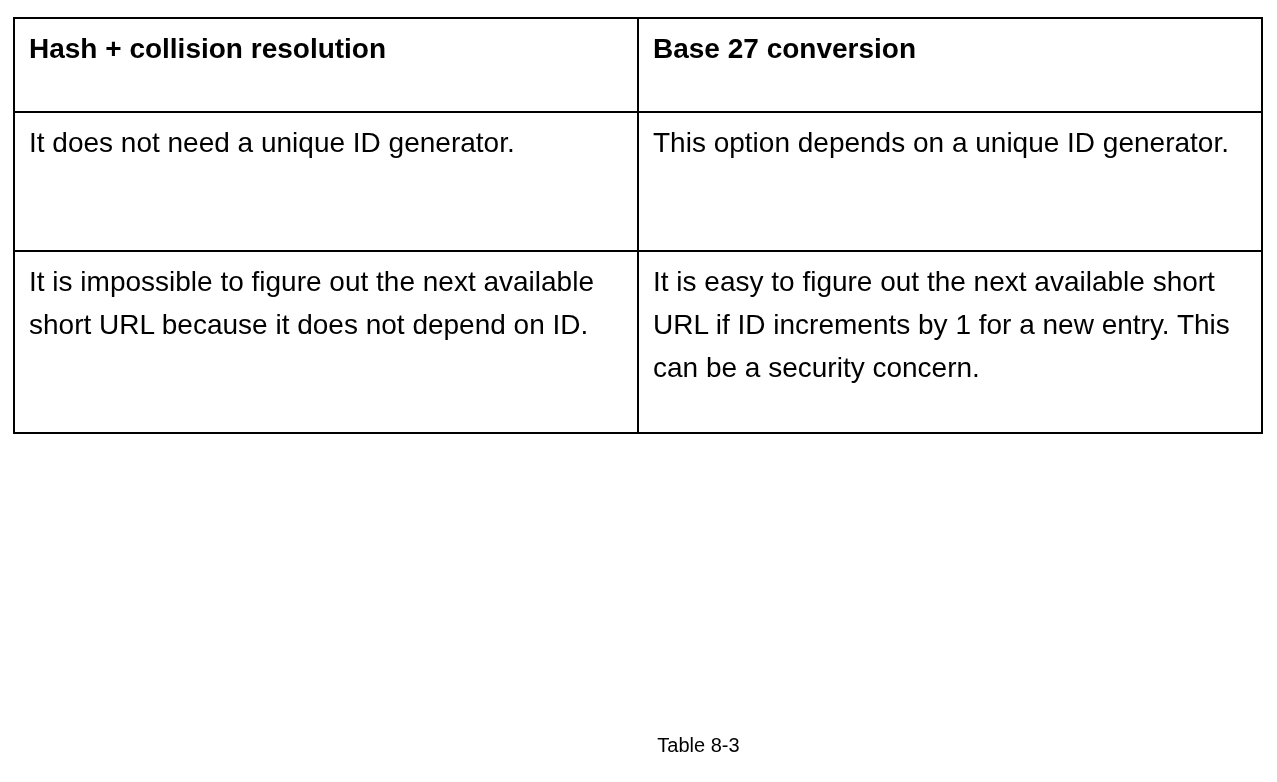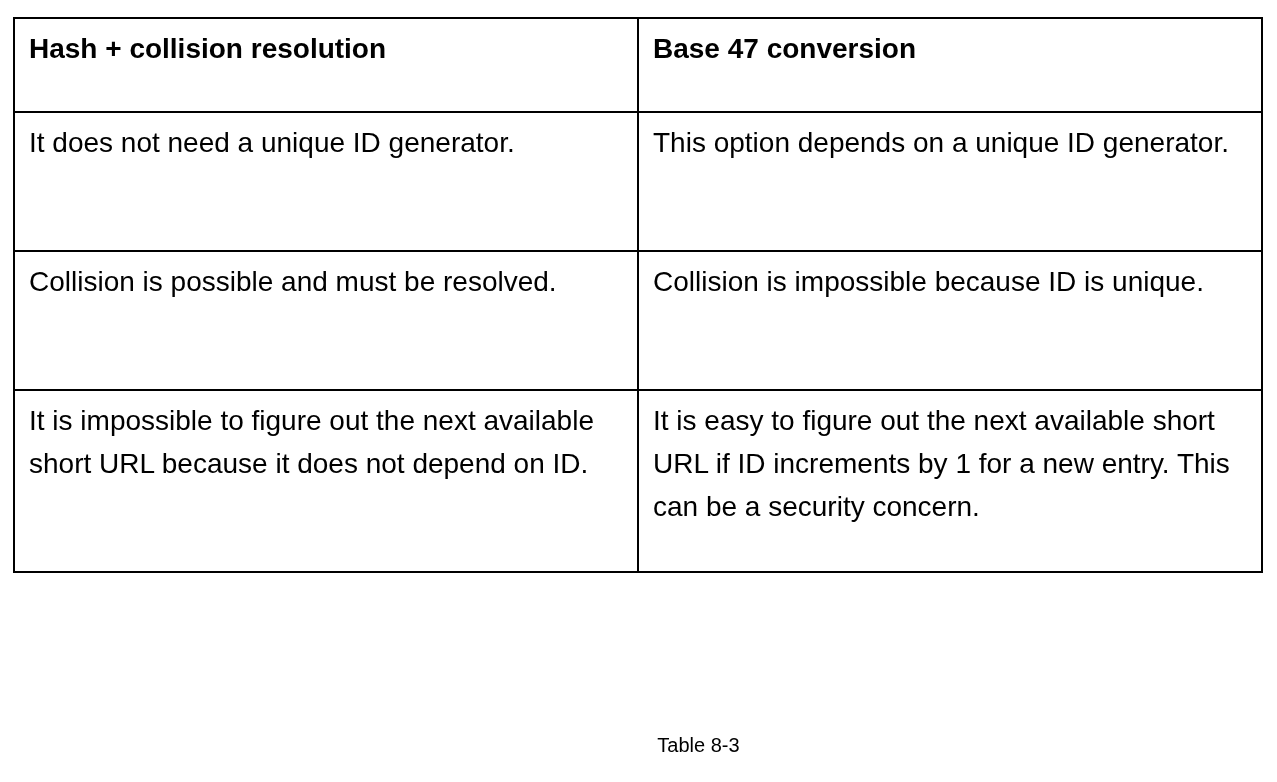--- a/index.html
+++ b/index.html
@@ -61,29 +61,25 @@
 </style>
 </head>
 <body>
 
 <div class="page">
 
   <table class="compare">
     <tbody>
       <tr class="row-header">
         <th>Hash + collision resolution</th>
-        <th>Base 47 conversion</th>
+        <th>Base 27 conversion</th>
       </tr>
       <tr class="row-2">
         <td>It does not need a unique ID generator.</td>
         <td>This option depends on a unique ID generator.</td>
-      </tr>
-      <tr class="row-3">
-        <td>Collision is possible and must be resolved.</td>
-        <td>Collision is impossible because ID is unique.</td>
       </tr>
       <tr class="row-4">
         <td>It is impossible to figure out the next available short URL because it does not depend on ID.</td>
         <td>It is easy to figure out the next available short URL if ID increments by 1 for a new entry. This can be a security concern.</td>
       </tr>
     </tbody>
   </table>
 
   <div class="caption">Table 8-3</div>
 

